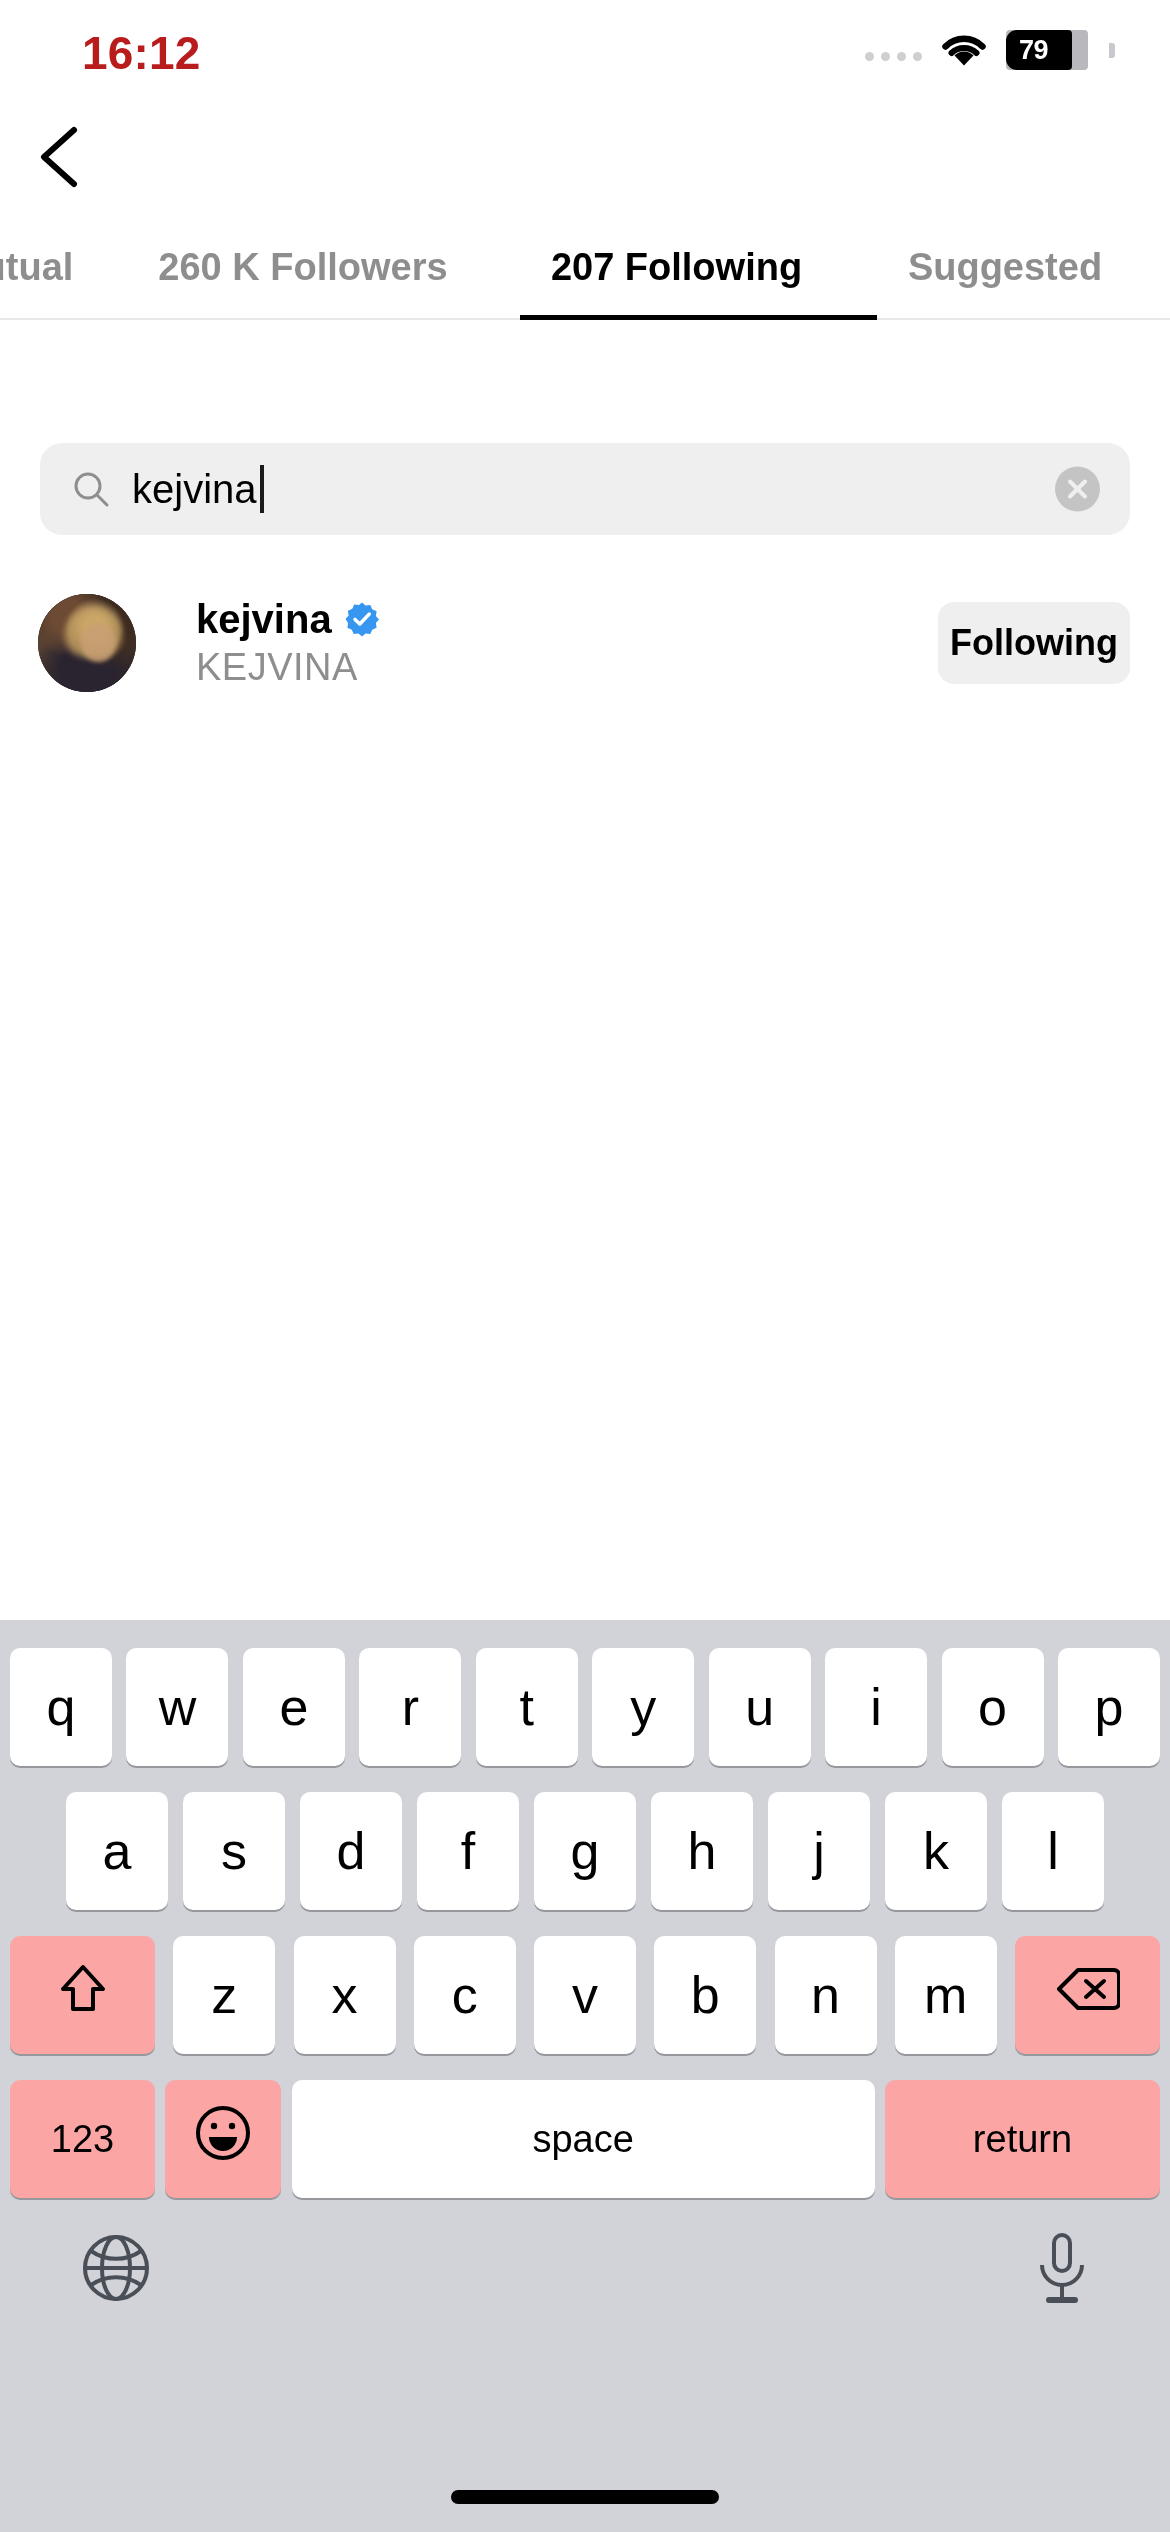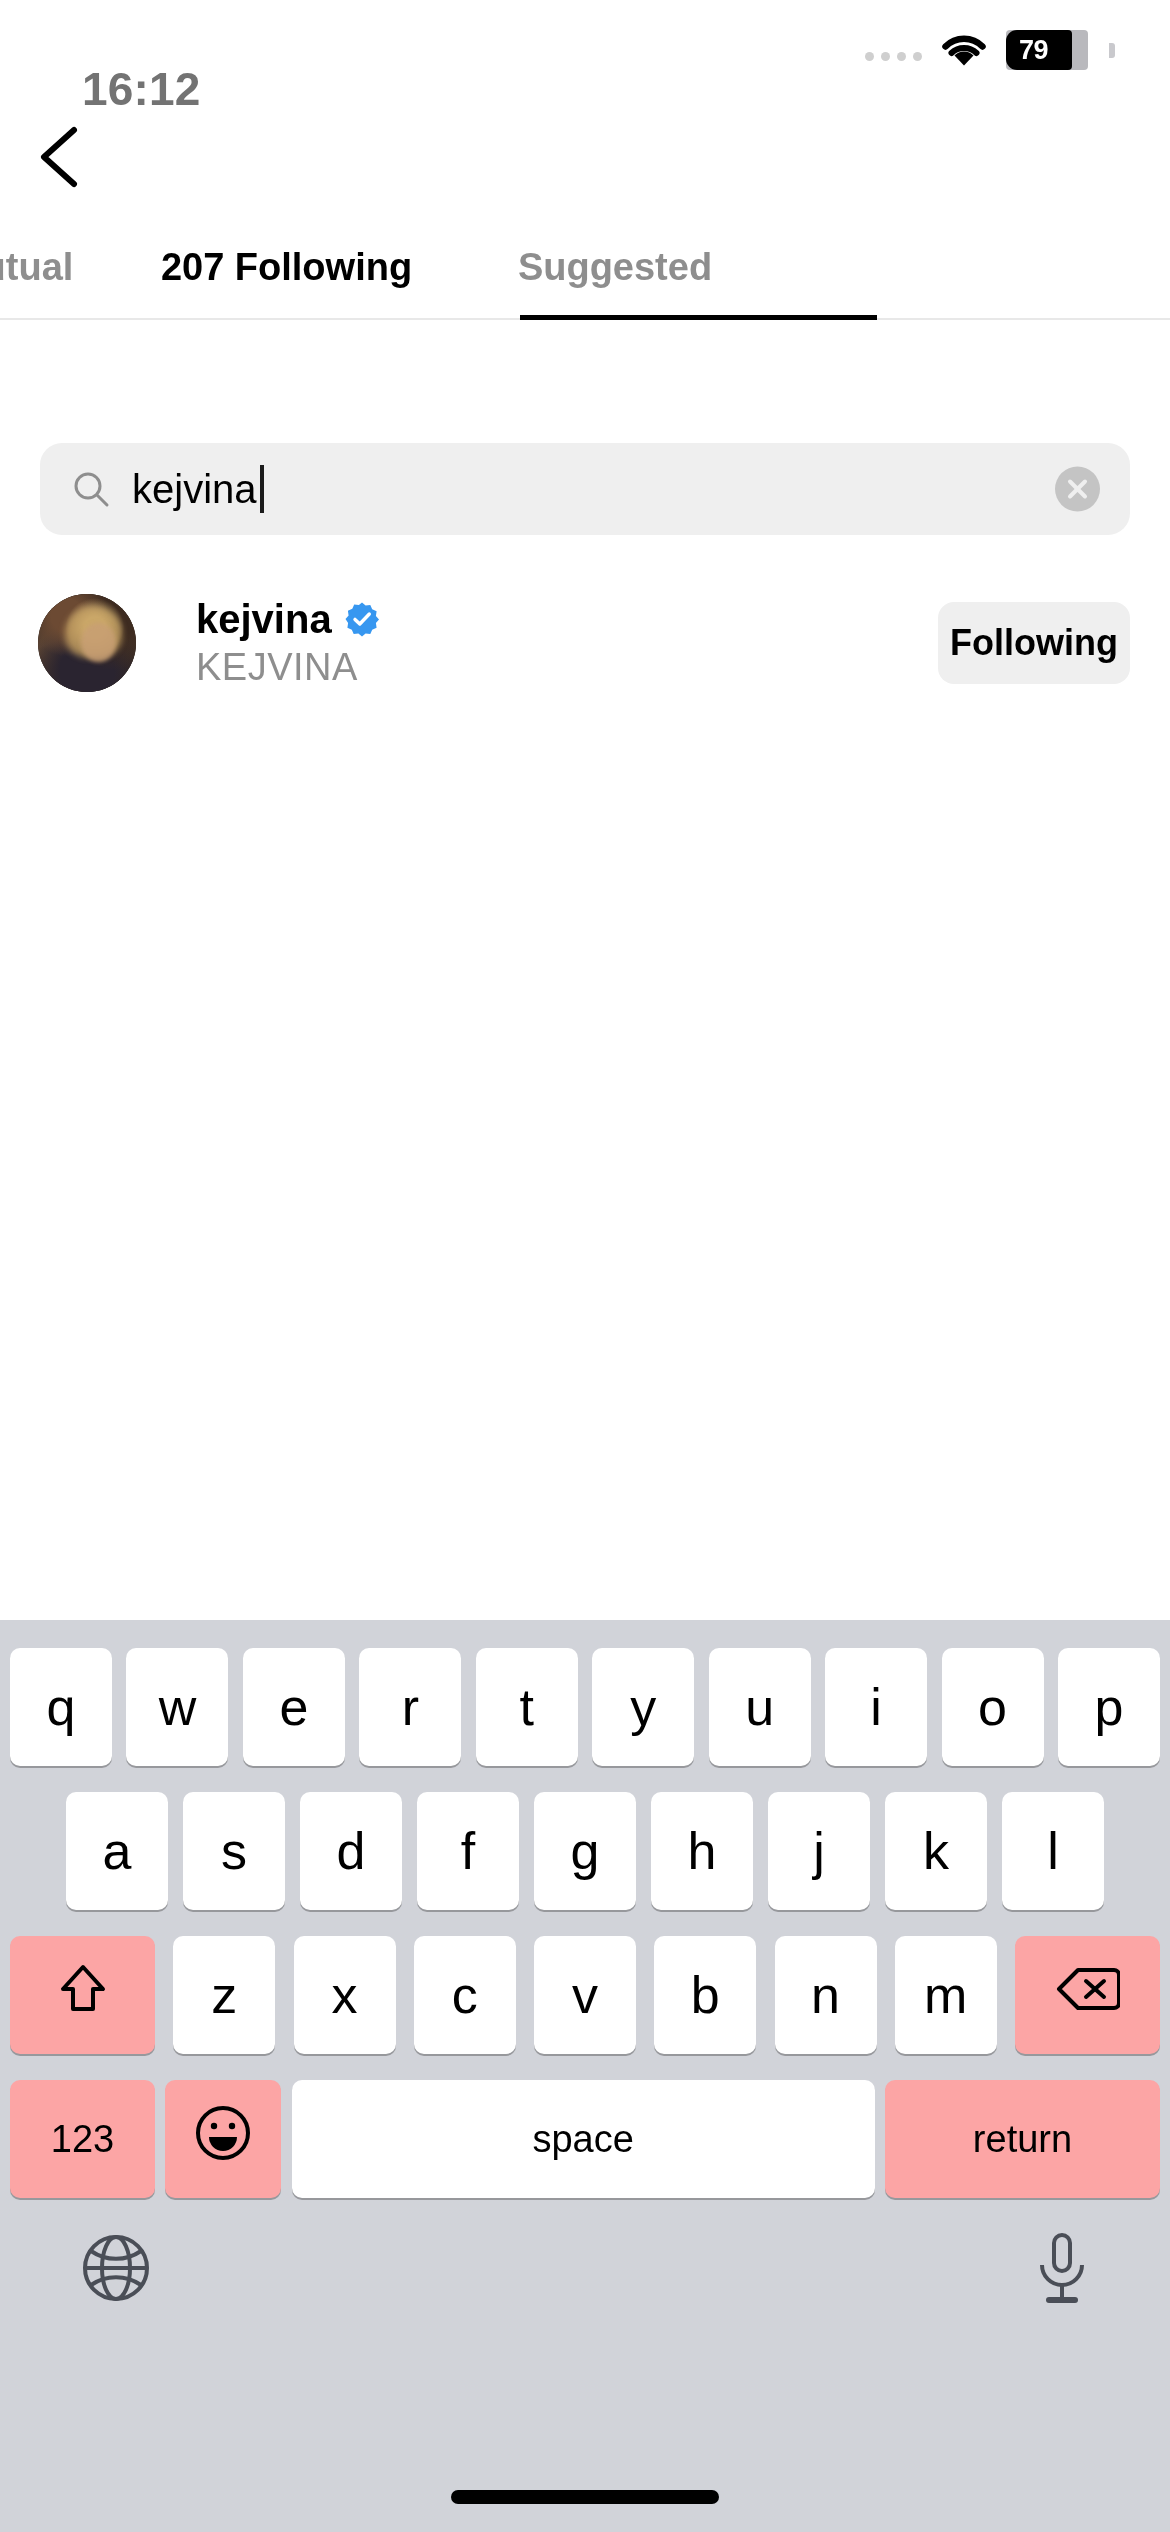--- a/index.html
+++ b/index.html
@@ -10,23 +10,22 @@
     overflow: hidden;
   }
   .screen { position: relative; width: 1170px; height: 2532px; background: #fff; }
 
   
   .status-bar {
     position: absolute; top: 0; left: 0; width: 1170px; height: 100px;
   }
   .status-time {
     position: absolute; left: 82px; top: 26px;
-    font-size: 46px; font-weight: 600; color: #737373;
+    font-size: 46px; font-weight: 600; color: #b91c1c;
     letter-spacing: 0.2px;
-    margin-top: 36px;
   }
   .status-right {
     position: absolute; right: 55px; top: 30px;
     display: flex; align-items: center; gap: 18px;
   }
   .dots { display: flex; gap: 7px; align-items: flex-end; height: 40px; padding-bottom: 9px; }
   .dots i { display: block; width: 9px; height: 9px; border-radius: 50%; background: #cfcfcf; }
   .wifi-icon { width: 48px; height: 38px; position: relative; }
   .battery {
     position: relative; width: 82px; height: 40px;
@@ -215,20 +214,21 @@
     <div class="back-btn">
       <svg viewBox="0 0 66 70" width="66" height="70">
         <polyline points="44,8 14,35 44,62" stroke="#000" stroke-width="6" fill="none" stroke-linecap="round" stroke-linejoin="round"></polyline>
       </svg>
     </div>
   </div>
 
   <div class="tabs">
     <div class="tabs-inner">
       <div class="tab" style="width:160px;margin-left:-52px;">utual</div>
+      <div class="tab" style="width:390px;">260 K Followers</div>
       <div class="tab active" style="width:357px;">207 Following</div>
       <div class="tab" style="width:300px;">Suggested</div>
       <div class="tab-underline" style="left:520px;width:357px;"></div>
     </div>
   </div>
 
   <div class="search-wrap">
     <div class="search-field">
       <span class="search-icon">
         <svg viewBox="0 0 38 38" width="38" height="38">

